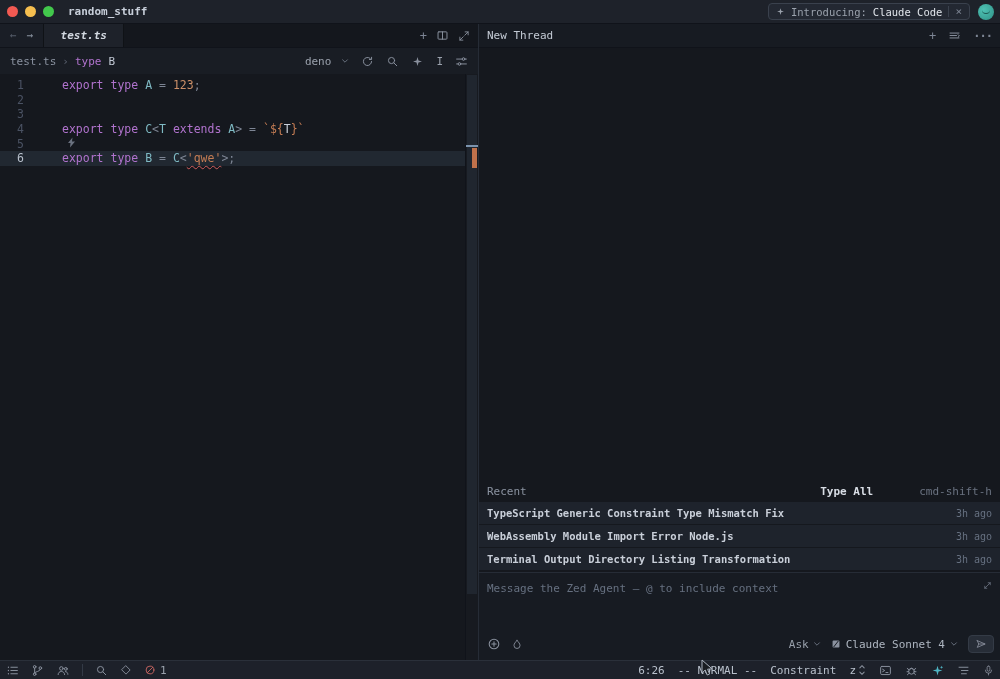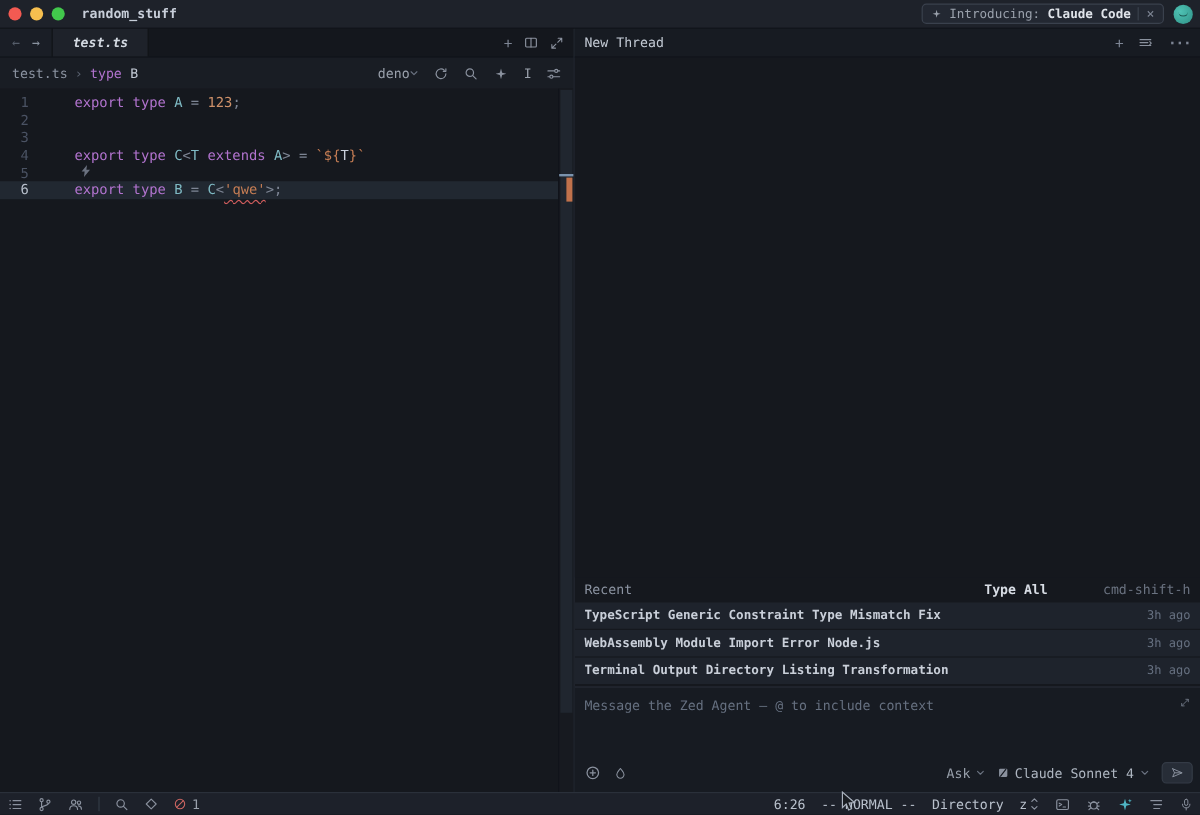--- a/index.html
+++ b/index.html
@@ -16,21 +16,21 @@
     background:#1e222a; border-bottom:1px solid #10131a;
     display:flex; align-items:center; }
   .traffic { display:flex; gap:7px; padding-left:7px; }
   .tl { width:11px; height:11px; border-radius:50%; display:inline-block; }
   .tl.red{ background:#f35a52; } .tl.yellow{ background:#f6bf4f; } .tl.green{ background:#42c84c; }
   .project-title { margin-left:14px; font-weight:bold; font-size:11px; color:#c7ced9; }
   .titlebar-right { margin-left:auto; display:flex; align-items:center; gap:8px; padding-right:6px; }
   .banner { display:flex; align-items:center; gap:6px; height:17px;
     border:1px solid #3a414d; background:#232832; border-radius:4px;
     padding:0 7px; font-size:10.5px; color:#9aa1ac; cursor:default; }
-  .banner .b-title { color:#e0e4ea; font-weight:bold; }
+  .banner .b-title { color:#e0e4ea; font-weight:normal; }
   .banner .b-div { width:1px; height:11px; background:#3a414d; }
   .banner .b-close { color:#7d8594; font-size:11px; }
   .avatar { width:16px; height:16px; border-radius:50%;
     background:radial-gradient(circle at 35% 35%, #4fc2b4, #2f9287); position:relative; }
   .avatar::after{ content:""; position:absolute; left:4px; top:6px; width:8px; height:3px;
     border-bottom:1.5px solid #1d5a54; border-radius:0 0 4px 4px; }
 
   
   .main { position:absolute; top:24px; left:0; width:1000px; height:636px; }
   .left-pane { position:absolute; top:0; left:0; width:478px; height:636px; background:#15181e; }
@@ -52,21 +52,21 @@
   .glyph-btn { font-size:12px; color:#7d8594; line-height:1; }
 
   
   .breadcrumb-row { position:absolute; top:24px; left:0; right:0; height:26px; background:#191d24;
     display:flex; align-items:center; padding:0 10px; }
   .crumb-file { color:#8b93a1; }
   .crumb-sep { color:#5a6270; margin:0 6px; }
   .crumb-kw { color:#b173ce; }
   .crumb-name { color:#c2c9d4; margin-left:7px; }
   .crumb-right { margin-left:auto; display:flex; align-items:center; gap:12px; color:#8a919e; }
-  .deno-dd { display:flex; align-items:center; gap:0; color:#9aa1ac;justify-content:flex-end; }
+  .deno-dd { display:flex; align-items:center; gap:10px; color:#9aa1ac;justify-content:flex-end; }
 
   
   .editor { position:absolute; top:50px; left:0; right:0; bottom:0; background:#15181e; }
   .code-lines { position:absolute; top:4px; left:0; right:13px; }
   .code-line { display:flex; line-height:14.7px; font-size:11.5px; height:14.7px; white-space:pre; }
   .code-line.active { background:#212831; }
   .gutter-num { width:46px; text-align:right; padding-right:22px; color:#4a5263; flex:none; }
   .code-line.active .gutter-num { color:#b7bfcb; }
   .line-content { padding-left:16px; }
   .tok-kw { color:#b173ce; } .tok-ty { color:#7fbac4; } .tok-num { color:#cd9069; }
@@ -346,21 +346,21 @@
         <svg class="ic ic-red" width="12" height="12" viewBox="0 0 16 16">
           <circle cx="8" cy="8" r="5.2"></circle>
             <path d="M4.5 11.5l7-7"></path>
         </svg>
         <span class="diag-count">1</span>
       </span>
     </div>
     <div class="status-right">
       <span>6:26</span>
       <span>-- NORMAL --</span>
-      <span>Directory</span>
+      <span>Constraint</span>
       <span class="ep">
         <span>z</span>
         <svg class="ic" width="8" height="12" viewBox="0 0 8 14">
           <path d="M1.5 4.5L4 2l2.5 2.5M1.5 9.5L4 12l2.5-2.5"></path>
         </svg>
       </span>
       <svg class="ic" width="13" height="13" viewBox="0 0 16 16">
         <rect x="2" y="3" width="12" height="10" rx="1.5"></rect>
           <path d="M4.5 6.5L7 8l-2.5 1.5M8.5 10.5H11"></path>
       </svg>

